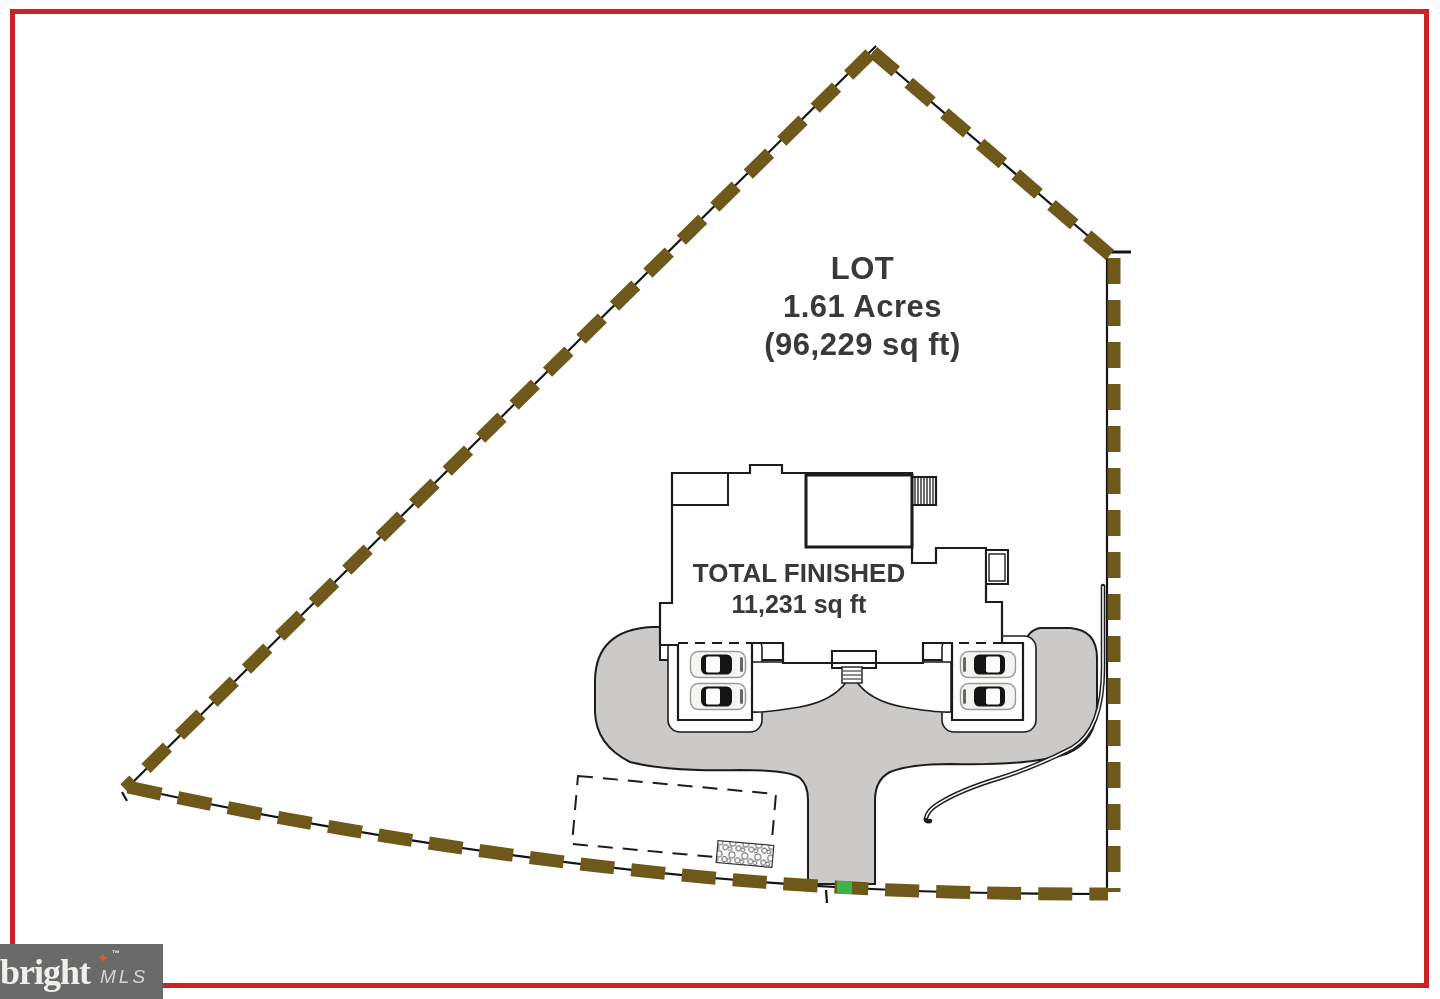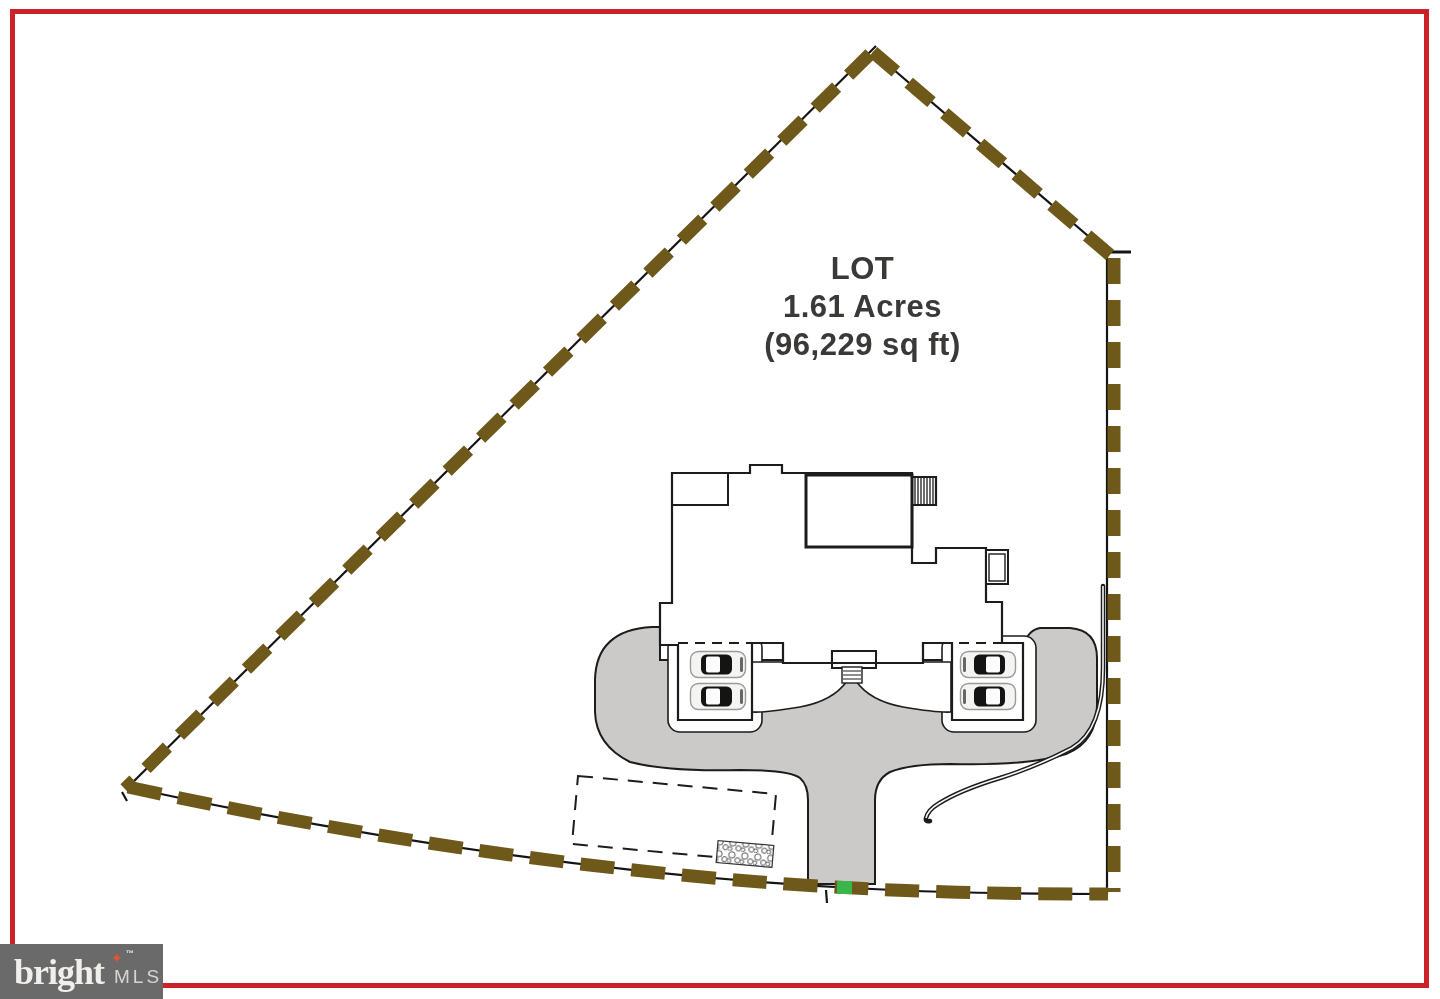--- a/index.html
+++ b/index.html
@@ -4,27 +4,27 @@
 <style>
   html,body{margin:0;padding:0;background:#ffffff;}
   .canvas{position:relative;width:1440px;height:999px;background:#ffffff;overflow:hidden;
           font-family:"Liberation Sans",sans-serif;}
   svg{position:absolute;left:0;top:0;}
   .label-block{position:absolute;text-align:center;font-weight:bold;}
   .lot-block{left:690px;top:250px;width:345px;font-size:31px;line-height:38px;letter-spacing:.5px;}
   .house-block{left:654px;top:558px;width:290px;font-size:26px;line-height:31px;}
   .house-block .l2{font-size:25px;}
   .logo-box{position:absolute;left:0;top:944px;width:163px;height:55px;
-            display:flex;align-items:center;padding-left:14px;box-sizing:border-box;}
+            display:flex;align-items:center;box-sizing:border-box;}
   .logo-word{position:relative;font-family:"Liberation Serif",serif;font-weight:bold;
              font-size:36px;letter-spacing:-1px;line-height:1;}
   .logo-star{position:absolute;left:97px;top:-3px;font-size:14px;font-family:"DejaVu Sans",sans-serif;}
   .logo-tm{position:absolute;left:112px;top:-4px;font-size:8px;font-family:"Liberation Sans",sans-serif;}
   .logo-mls{font-size:19px;letter-spacing:3px;margin-left:10px;margin-top:10px;
-            font-family:"Liberation Sans",sans-serif;}
+            font-family:"Liberation Sans",sans-serif;font-style:italic;}
 </style>
 </head>
 <body>
 
 <div class="canvas">
 
 <svg width="1440" height="999" viewBox="0 0 1440 999">
   <defs>
     <pattern id="peb" width="13" height="12" patternUnits="userSpaceOnUse">
       <rect width="13" height="12" fill="#ffffff"></rect>
@@ -135,20 +135,24 @@
 
   <rect x="837" y="881" width="15" height="13" fill="#3bb54a"></rect>
 </svg>
 
 <div class="label-block lot-block" style="color: rgb(59, 56, 56);">
   <div>LOT</div>
   <div>1.61 Acres</div>
   <div>(96,229 sq ft)</div>
 </div>
 
+<div class="label-block house-block" style="color: rgb(59, 56, 56);">
+  <div>TOTAL FINISHED</div>
+  <div class="l2">11,231 sq ft</div>
+</div>
 
 <div class="logo-box" style="background-color: rgb(106, 106, 106);">
   <span class="logo-word" style="color: rgb(240, 239, 236);">
     <span>bright</span>
     <span class="logo-star" style="color: rgb(228, 87, 46);">✦</span>
     <span class="logo-tm" style="color: rgb(240, 239, 236);">™</span>
   </span>
   <span class="logo-mls" style="color: rgb(215, 213, 210);">MLS</span>
 </div>
 

